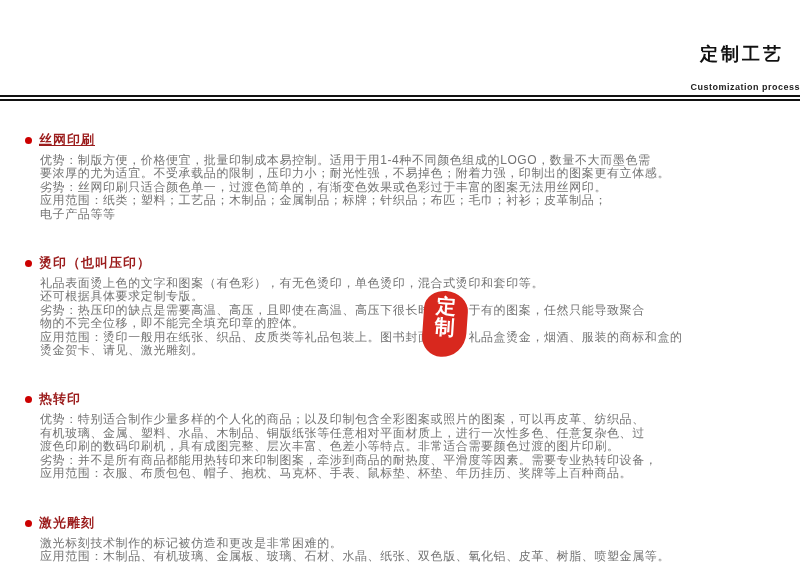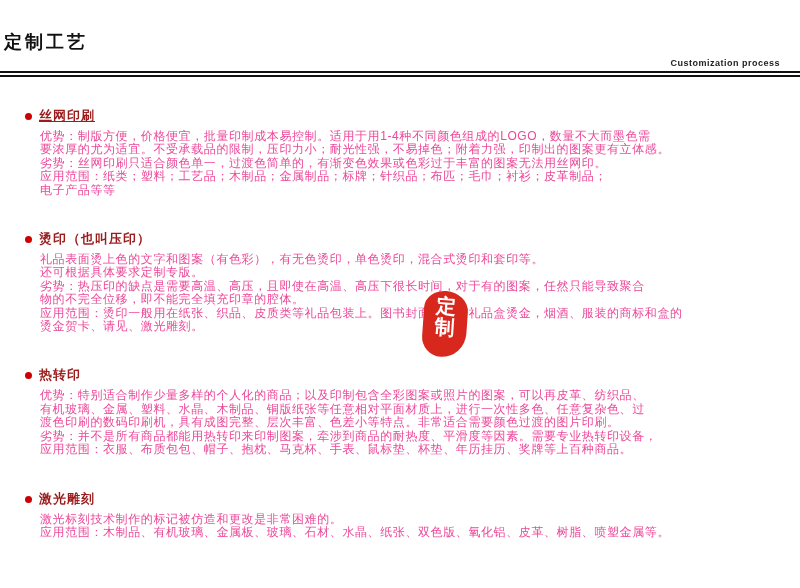--- a/index.html
+++ b/index.html
@@ -7,27 +7,27 @@
     position:relative;
     width:800px;height:588px;
     margin:0 auto;
     background:#fff;
     overflow:hidden;
     font-family:"Liberation Sans","DejaVu Sans",sans-serif;
   }
   
   .header{padding-top:26px;}
   .page-title{
-    margin:4px;text-align:left;
+    margin:16px;text-align:right;
     font-size:18px;font-weight:bold;color:#111;
     letter-spacing:3px;
     font-family:Liberation Mono, monospace;
   }
   .page-subtitle{
-    text-align:right;padding-right:20px;margin-top:2px;
+    text-align:right;margin-top:2px;
     font-size:9px;font-weight:bold;color:#222;
     letter-spacing:0.5px;
   }
   .header-rule{
     margin-top:3px;height:2px;
     border-top:2px solid #111;border-bottom:2px solid #111;
   }
   
   .sections{padding:0 24px 0 25px;}
   .section{margin-top:30px;}
@@ -37,21 +37,21 @@
     width:7px;height:7px;border-radius:50%;
     background:#cc0000;flex:0 0 auto;margin-top:1px;
   }
   .sec-title{
     font-size:13px;font-weight:bold;color:#9b1c1c;
     letter-spacing:1px;
   }
   .sec-title.u{text-decoration:underline;}
   .sec-body{margin:5px 0 0 15px;}
   .sec-line{
-    font-size:12px;line-height:13.4px;color:#ec4899;
+    font-size:12px;line-height:13.4px;color:#737373;
     letter-spacing:0.6px;white-space:nowrap;
   }
   
   .watermark{position:absolute;left:0;top:0;width:100%;height:100%;pointer-events:none;}
   .wm-box{
     position:absolute;left:336px;top:266px;
     width:162px;height:36px;
     border:4px solid #e8251f;border-radius:9px;
     background:rgba(255,255,255,0.55);
     color:#e8251f;font-weight:bold;font-size:33px;line-height:36px;

